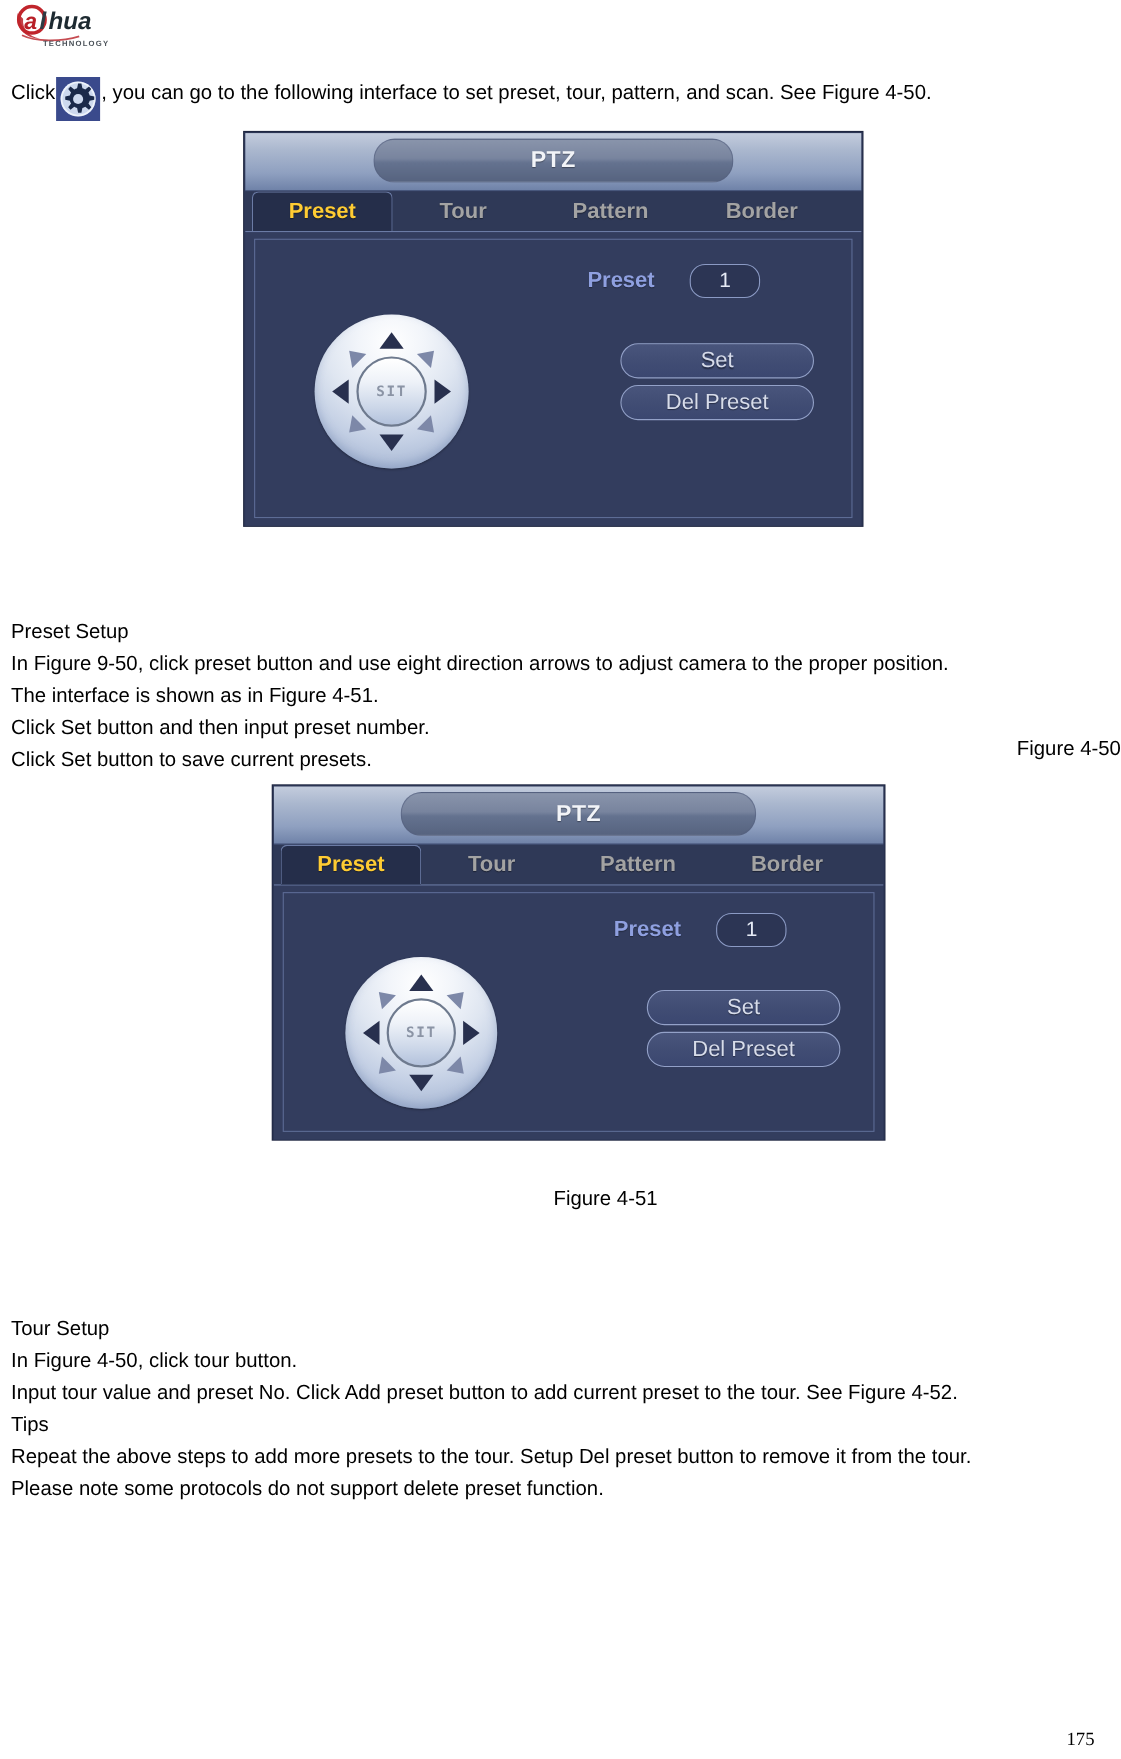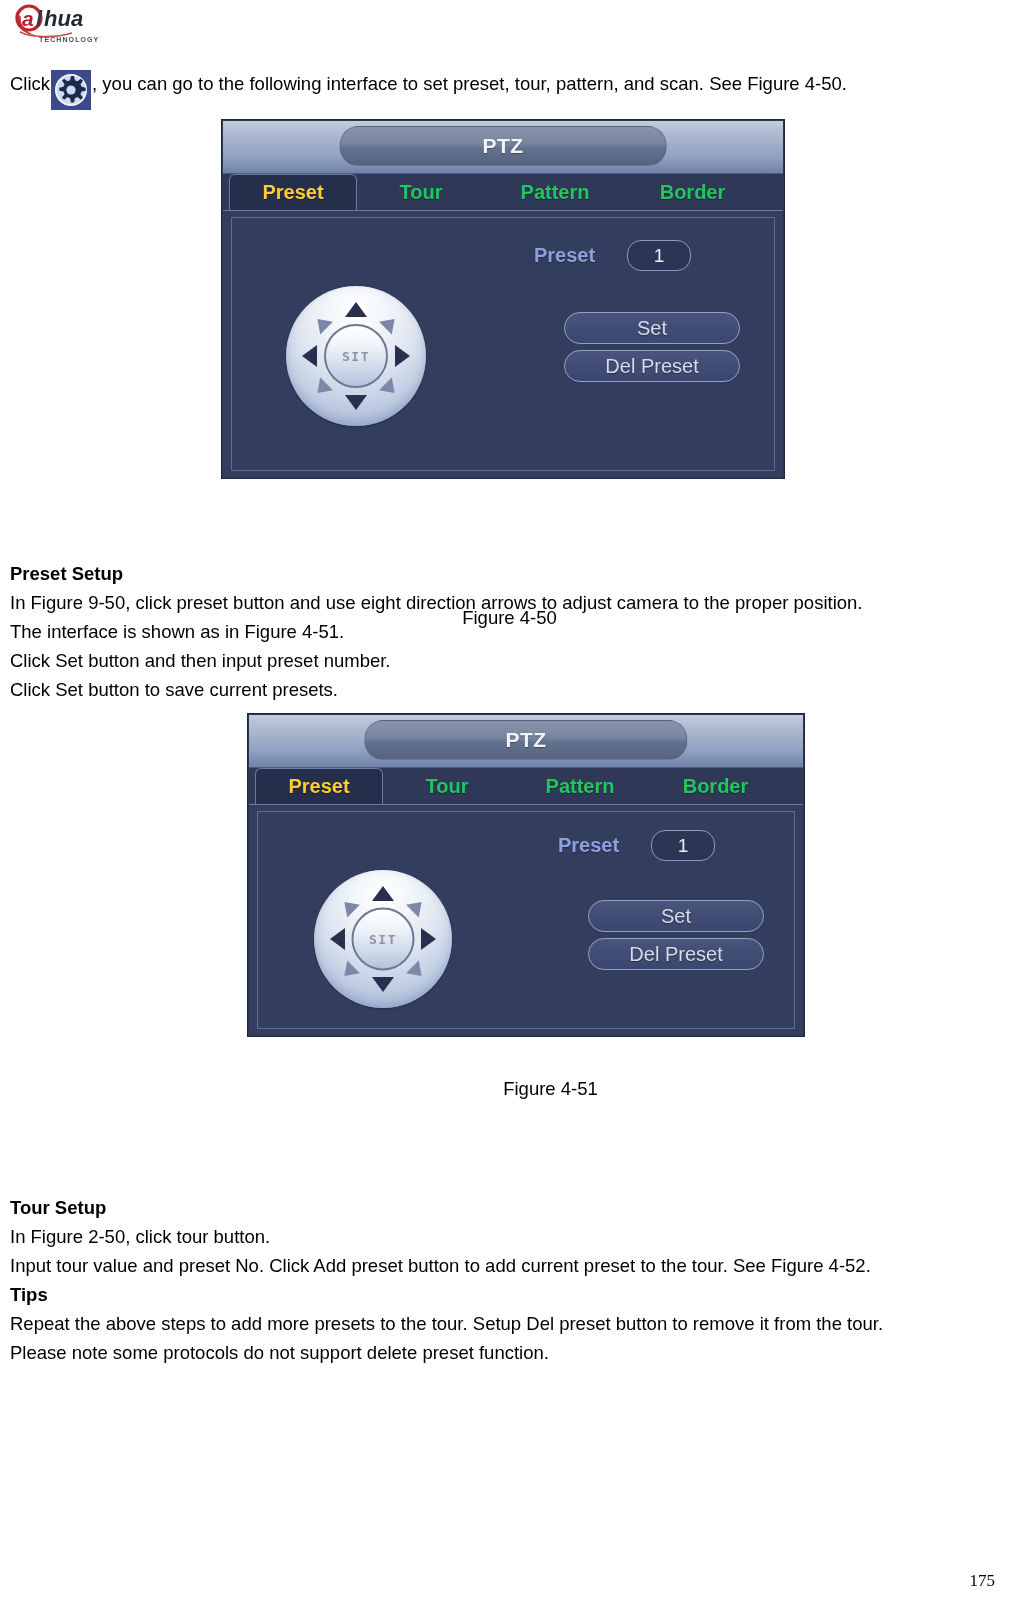--- a/index.html
+++ b/index.html
@@ -34,21 +34,21 @@
   }
   .logo svg { display:block; }
 
   
   .para {
     font-size: 18.5px;
     line-height: 29px;
     color: #000;
     white-space: nowrap;
   }
-  .bold { font-weight: bold; }
+  .bold { font-weight: normal; }
 
   .text-block {
     position: absolute;
     left: 10px;
     width: 1005px;
   }
 
   .click-line {
     position: absolute;
     left: 10px;
@@ -133,21 +133,21 @@
     background: #2f3957;
     border-bottom: 1px solid #6b7ba5;
   }
   .ptz-tab {
     flex: 0 0 auto;
     display: flex;
     align-items: center;
     justify-content: center;
     font-size: 20px;
     font-weight: bold;
-    color: #22c55e;
+    color: #a3a3a3;
     height: 36px;
     box-sizing: border-box;
     text-shadow: 0 1px 1px rgba(0,0,0,0.4);
   }
   .ptz-tab.active {
     background: #252e4a;
     color: #ffcc33;
     border: 1px solid #6b7ba5;
     border-bottom: none;
     border-radius: 6px 6px 0 0;
@@ -322,21 +322,21 @@
           <span>Set</span>
         </div>
         <div class="ptz-btn" style="left:332px; top:132px; width:176px; height:32px;">
           <span>Del Preset</span>
         </div>
 
       </div>
     </div>
   </div>
 
-  <div class="caption" style="top:607px;">Figure 4-50</div>
+  <div class="caption" style="top:669px;text-align:right;">Figure 4-50</div>
 
   <div class="text-block" style="top:559px;">
     <div class="para bold">Preset Setup</div>
     <div class="para">In Figure 9-50, click preset button and use eight direction arrows to adjust camera to the proper position.</div>
     <div class="para">The interface is shown as in Figure 4-51.</div>
     <div class="para">Click Set button and then input preset number.</div>
     <div class="para">Click Set button to save current presets.</div>
   </div>
 
   <div class="ptz" style="left:248px; top:714px; width:556px; height:322px;">
@@ -390,21 +390,21 @@
         </div>
 
       </div>
     </div>
   </div>
 
   <div class="caption" style="top:1078px;margin-left:41px;">Figure 4-51</div>
 
   <div class="text-block" style="top:1193px;">
     <div class="para bold">Tour Setup</div>
-    <div class="para">In Figure 2-50, click tour button.</div>
+    <div class="para">In Figure 4-50, click tour button.</div>
     <div class="para">Input tour value and preset No. Click Add preset button to add current preset to the tour. See Figure 4-52.</div>
     <div class="para bold">Tips</div>
     <div class="para">Repeat the above steps to add more presets to the tour. Setup Del preset button to remove it from the tour.</div>
     <div class="para">Please note some protocols do not support delete preset function.</div>
   </div>
 
   <div class="page-number">175</div>
 
 </div>
 

